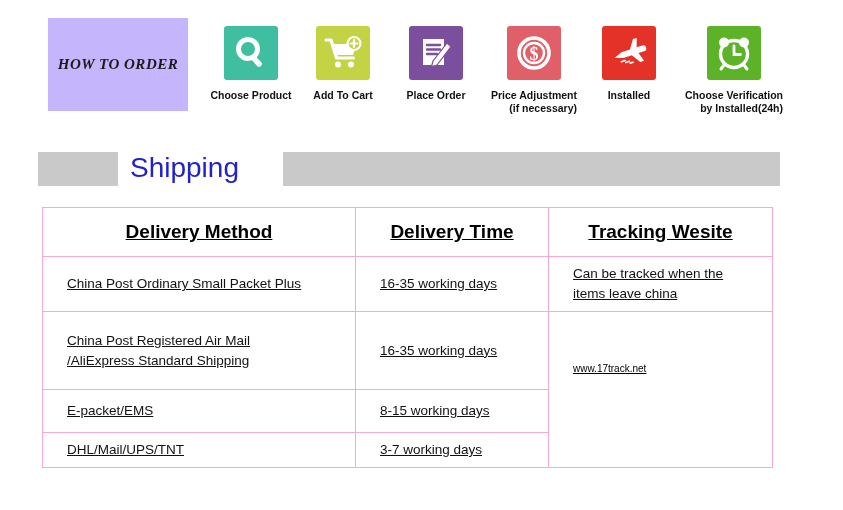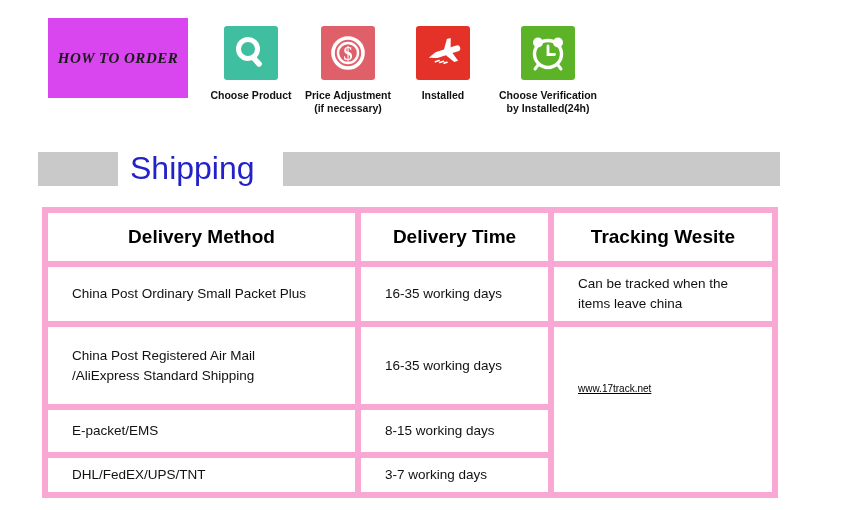--- a/index.html
+++ b/index.html
@@ -14,22 +14,22 @@
     font-family: "Liberation Sans", sans-serif;
     overflow: hidden;
   }
 
   
   #how-to-order-box {
     position: absolute;
     left: 48px;
     top: 18px;
     width: 140px;
-    height: 80px;
-    background: #d946ef;
+    height: 93px;
+    background: #c4b5fd;
     display: flex;
     align-items: center;
     justify-content: center;
   }
   #how-to-order-label {
     font-family: "Liberation Serif", serif;
     font-style: italic;
     font-weight: bold;
     font-size: 15px;
     color: #1a1a1a;
@@ -59,21 +59,21 @@
     align-items: center;
     justify-content: center;
     flex: none;
   }
   .step-icon svg { display: block; }
   .step-label {
     margin-top: 9px;
     font-size: 10.5px;
     font-weight: bold;
     color: #111111;
-    text-align: center;
+    text-align: right;
     line-height: 1.25;
     white-space: nowrap;
   }
   .step-label .sub { display: block; white-space: nowrap; }
 
   
   .step.s1 { width: 94px; }
   .step.s2 { width: 90px; }
   .step.s3 { width: 96px; }
   .step.s4 { width: 100px; }
@@ -101,43 +101,44 @@
     left: 245px;
     top: 0;
     width: 497px;
     height: 34px;
     background: #c9c9c9;
   }
   #shipping-title {
     position: absolute;
     left: 92px;
     top: -6px;
-    font-size: 32px;
+    font-size: 28px;
     font-weight: normal;
     color: #2222c8;
     letter-spacing: 0px;
     line-height: 44px;
     white-space: nowrap;
   }
 
   
   #shipping-table {
     position: absolute;
     left: 42px;
     top: 207px;
     width: 730px;
     border-collapse: collapse;
     table-layout: fixed;
   }
   #shipping-table td, #shipping-table th {
-    border: 6px solid #f9a8d4;
+    border: 1px solid #f9a8d4;
     padding: 0 24px;
     vertical-align: middle;
     text-align: left;
     font-weight: normal;
+    text-decoration: underline;
   }
   #shipping-table thead th {
     height: 48px;
     text-align: center;
     font-size: 19px;
     font-weight: bold;
     color: #000000;
   }
   #shipping-table tbody td {
     font-size: 13.5px;
@@ -181,21 +182,48 @@
       <svg width="38" height="38" viewBox="0 0 38 38">
         <circle cx="16" cy="15" r="9.5" fill="none" stroke="#ffffff" stroke-width="5"></circle>
         <rect x="21.5" y="21" width="5.5" height="13" rx="2.5" fill="#ffffff" transform="rotate(-42 24 27)"></rect>
       </svg>
     </div>
     <div class="step-label">
       <span>Choose Product</span>
     </div>
   </div>
 
-
+  <div class="step s2">
+    <div class="step-icon" style="background:#c4d344">
+      <svg width="40" height="38" viewBox="0 0 40 38">
+        <path d="M3 6 h5 l5.5 18 h17" fill="none" stroke="#ffffff" stroke-width="3.2" stroke-linecap="round" stroke-linejoin="round"></path>
+        <path d="M10.5 10 h23 l-3.5 11 h-16 z" fill="#ffffff"></path>
+        <circle cx="15" cy="30.5" r="3" fill="#ffffff"></circle>
+        <circle cx="28" cy="30.5" r="3" fill="#ffffff"></circle>
+        <circle cx="31" cy="9.5" r="6.5" fill="#c4d344" stroke="#ffffff" stroke-width="2.2"></circle>
+        <path d="M31 6 v7 M27.5 9.5 h7" stroke="#ffffff" stroke-width="2.2" stroke-linecap="round"></path>
+      </svg>
+    </div>
+    <div class="step-label">
+      <span>Add To Cart</span>
+    </div>
+  </div>
+
+  <div class="step s3">
+    <div class="step-icon" style="background:#7b4f9d">
+      <svg width="38" height="38" viewBox="0 0 38 38">
+        <rect x="6" y="5" width="21" height="26" fill="#ffffff"></rect>
+        <path d="M10 11 h13 M10 15.5 h13 M10 20 h10" stroke="#7b4f9d" stroke-width="2.4" stroke-linecap="round"></path>
+        <path d="M30 9 l4 3.5 -14 18.5 -5.5 1.5 1.5 -5.5 z" fill="#ffffff" stroke="#7b4f9d" stroke-width="1.2"></path>
+      </svg>
+    </div>
+    <div class="step-label">
+      <span>Place Order</span>
+    </div>
+  </div>
 
   <div class="step s4">
     <div class="step-icon" style="background:#e0606a">
       <svg width="38" height="38" viewBox="0 0 38 38">
         <circle cx="19" cy="19" r="15" fill="none" stroke="#ffffff" stroke-width="3.6"></circle>
         <circle cx="19" cy="19" r="10" fill="none" stroke="#ffffff" stroke-width="2.4"></circle>
         <text x="19" y="26" font-family="Liberation Serif, serif" font-size="18" font-weight="bold" fill="#ffffff" text-anchor="middle">$</text>
       </svg>
     </div>
     <div class="step-label">
@@ -268,17 +296,17 @@
       <td>16-35 working days</td>
       <td class="track-cell" rowspan="3">
         <a id="track-link" href="#">www.17track.net</a>
       </td>
     </tr>
     <tr class="row-3">
       <td>E-packet/EMS</td>
       <td>8-15 working days</td>
     </tr>
     <tr class="row-4">
-      <td>DHL/FedEX/UPS/TNT</td>
+      <td>DHL/Mail/UPS/TNT</td>
       <td>3-7 working days</td>
     </tr>
   </tbody>
 </table>
 
 </body></html>

